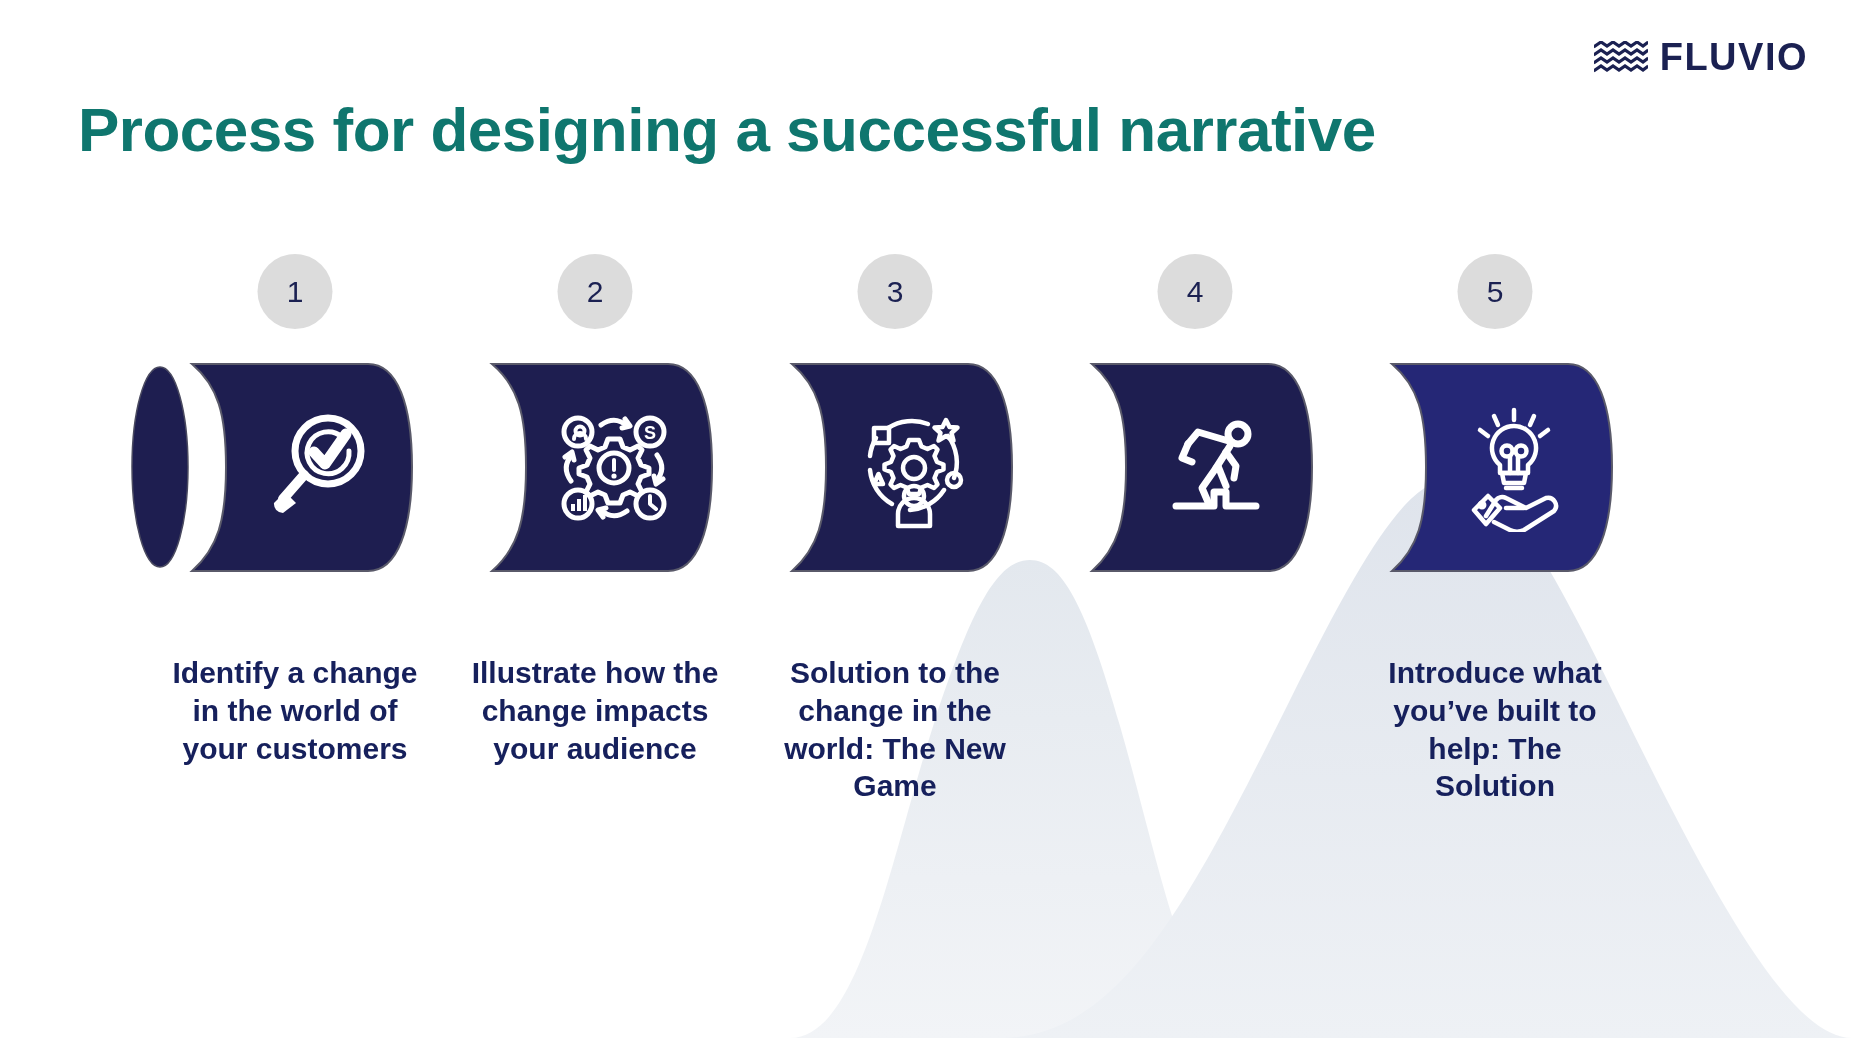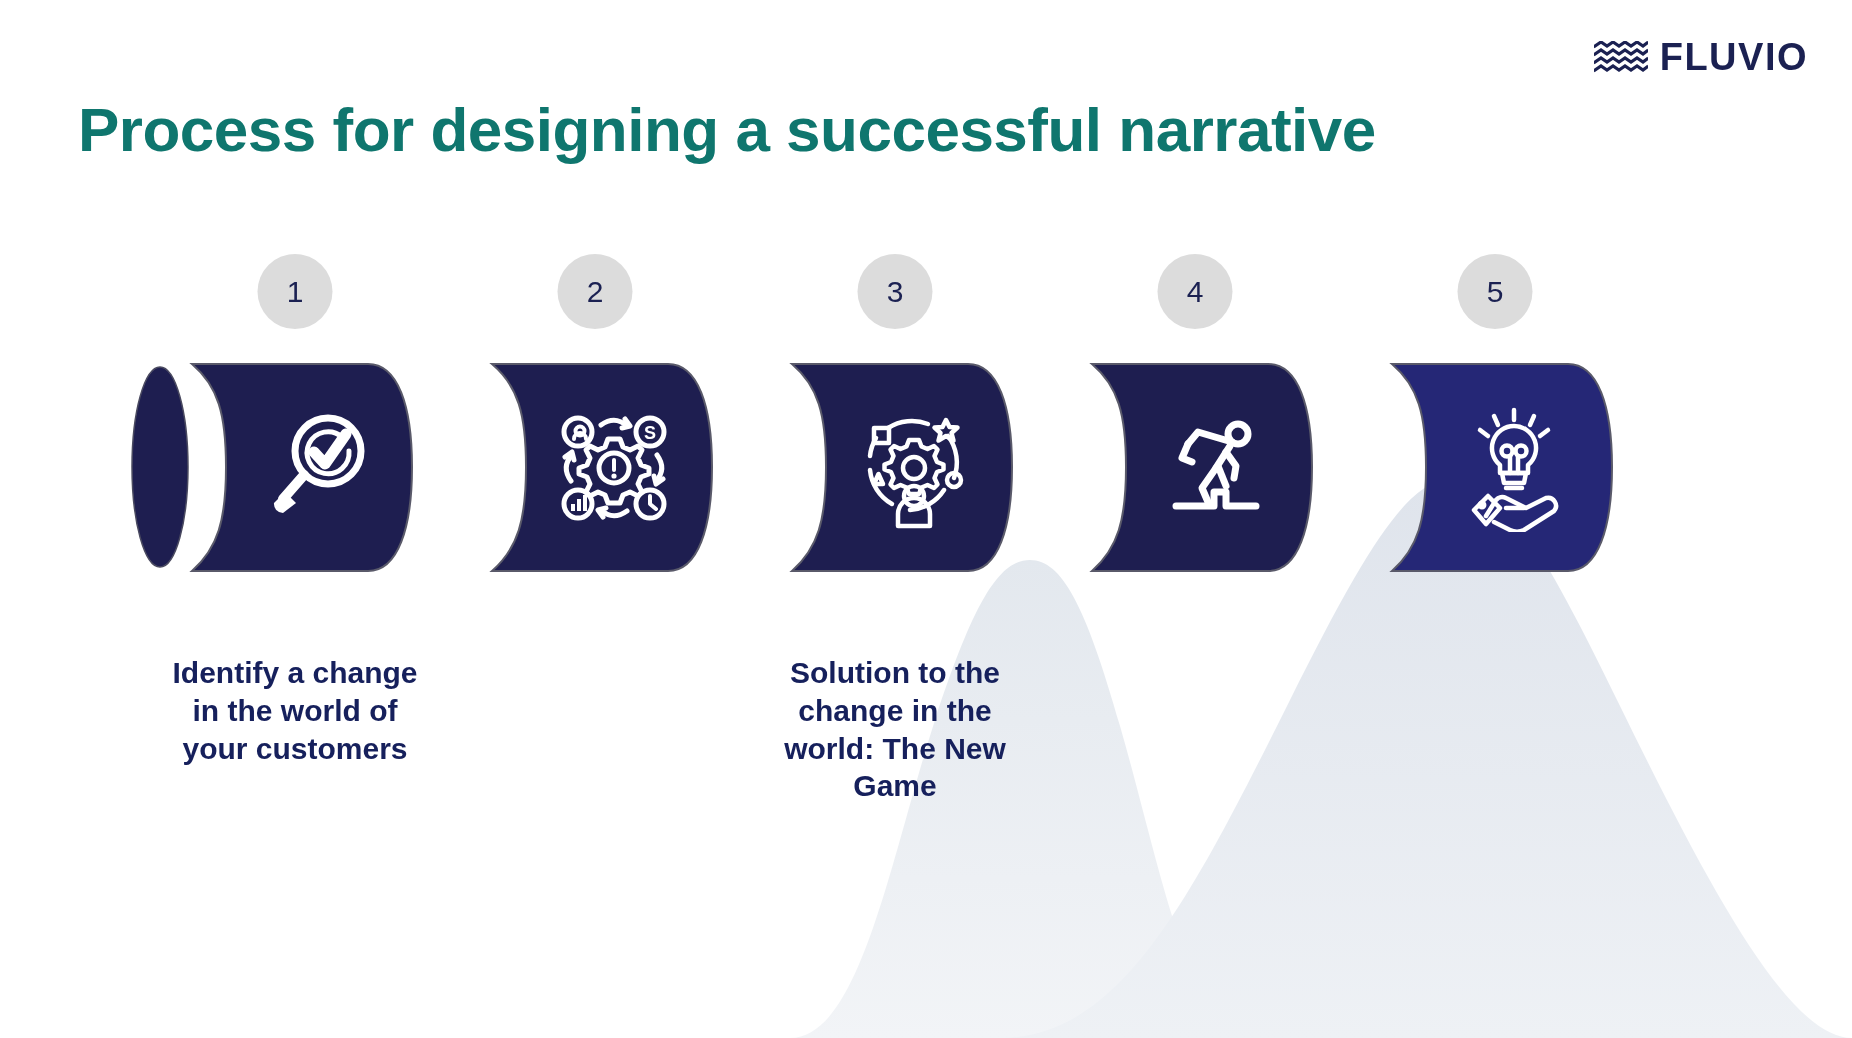--- a/index.html
+++ b/index.html
@@ -152,20 +152,21 @@
             <path d="M76 16 l5 7 -8 2" stroke-width="5"></path>
             <path d="M108 52 q10 14 -1 26" stroke-width="5"></path>
             <path d="M114 76 l-7 5 -2-8" stroke-width="5"></path>
             <path d="M78 108 q-14 10 -26-1" stroke-width="5"></path>
             <path d="M54 114 l-5-7 8-2" stroke-width="5"></path>
             <path d="M22 78 q-10-14 1-26" stroke-width="5"></path>
             <path d="M16 54 l7-5 2 8" stroke-width="5"></path>
           </g>
         </svg>
       </div>
+      <div class="cap">Illustrate how the change impacts your audience</div>
     </div>
 
     <div class="step" style="left:730px;">
       <div class="num-circle">3</div>
       <div class="ribbon-wrap">
         <svg class="ribbon-svg" viewBox="0 0 330 215" preserveAspectRatio="none">
           <path d="M62 4 L238 4 C 268 4 282 46 282 107 C 282 168 268 211 238 211 L62 211 C 88 188 96 160 96 107 C 96 54 88 26 62 4 Z" fill="#1e1e50" stroke="#5a5a6a" stroke-width="2"></path>
         </svg>
       </div>
       <div class="icon-holder">
@@ -250,16 +251,17 @@
             <path d="M52 69 l24 0 -2 10 -20 0 z"></path>
             <line x1="56" y1="84" x2="72" y2="84"></line>
 
             <path d="M36 112 L46 96 a8 8 0 0 1 10-2 L76 104 l20-10 a8 8 0 0 1 8 13 L74 126 a16 16 0 0 1 -14 0 L44 118"></path>
             <path d="M56 104 L74 104"></path>
             <path d="M24 106 L38 92 l12 12 -14 16 z"></path>
             <circle cx="32" cy="101" r="2.2" fill="#ffffff"></circle>
           </g>
         </svg>
       </div>
+      <div class="cap">Introduce what you’ve built to help: The Solution</div>
     </div>
 
   </div>
 </div>
 
 </body></html>

